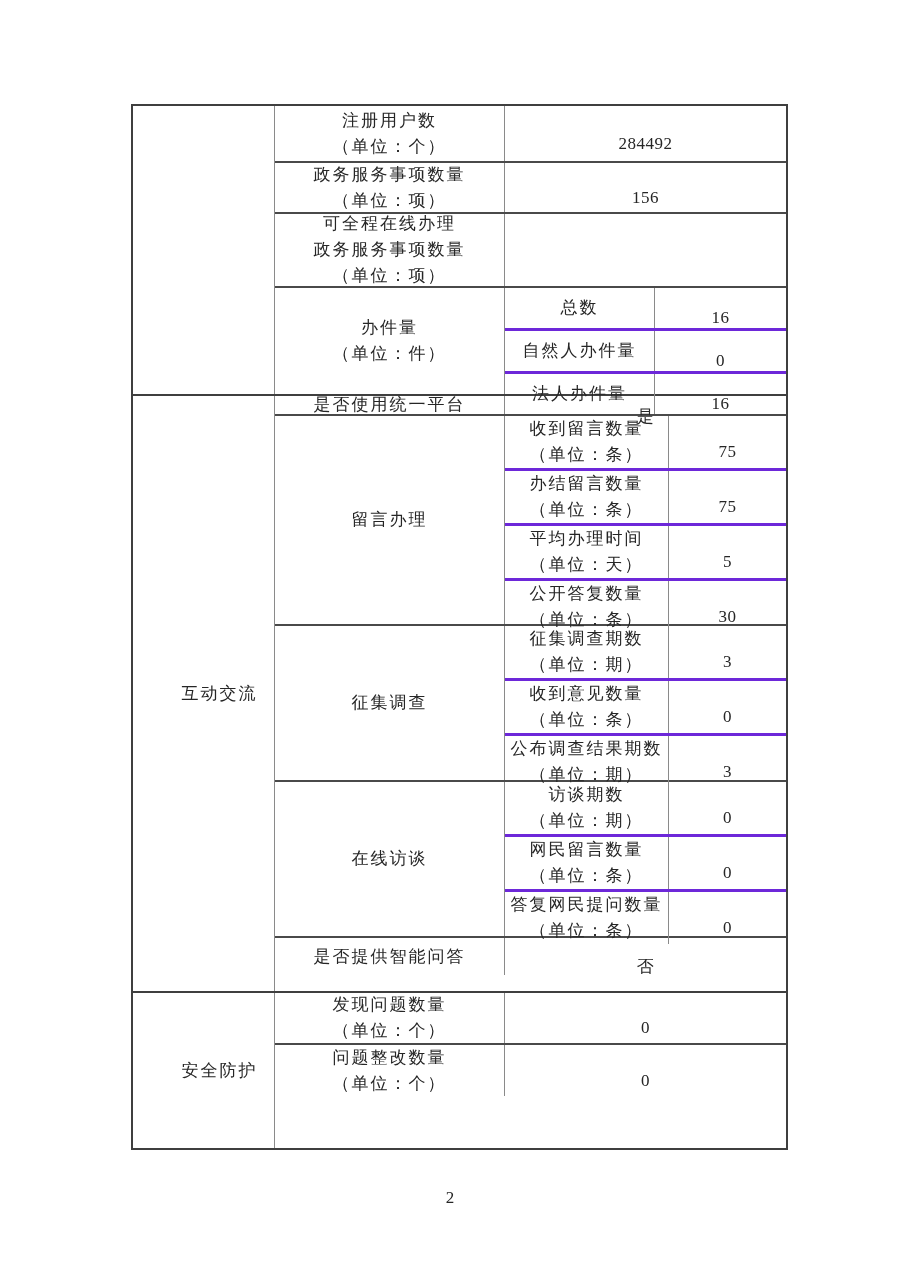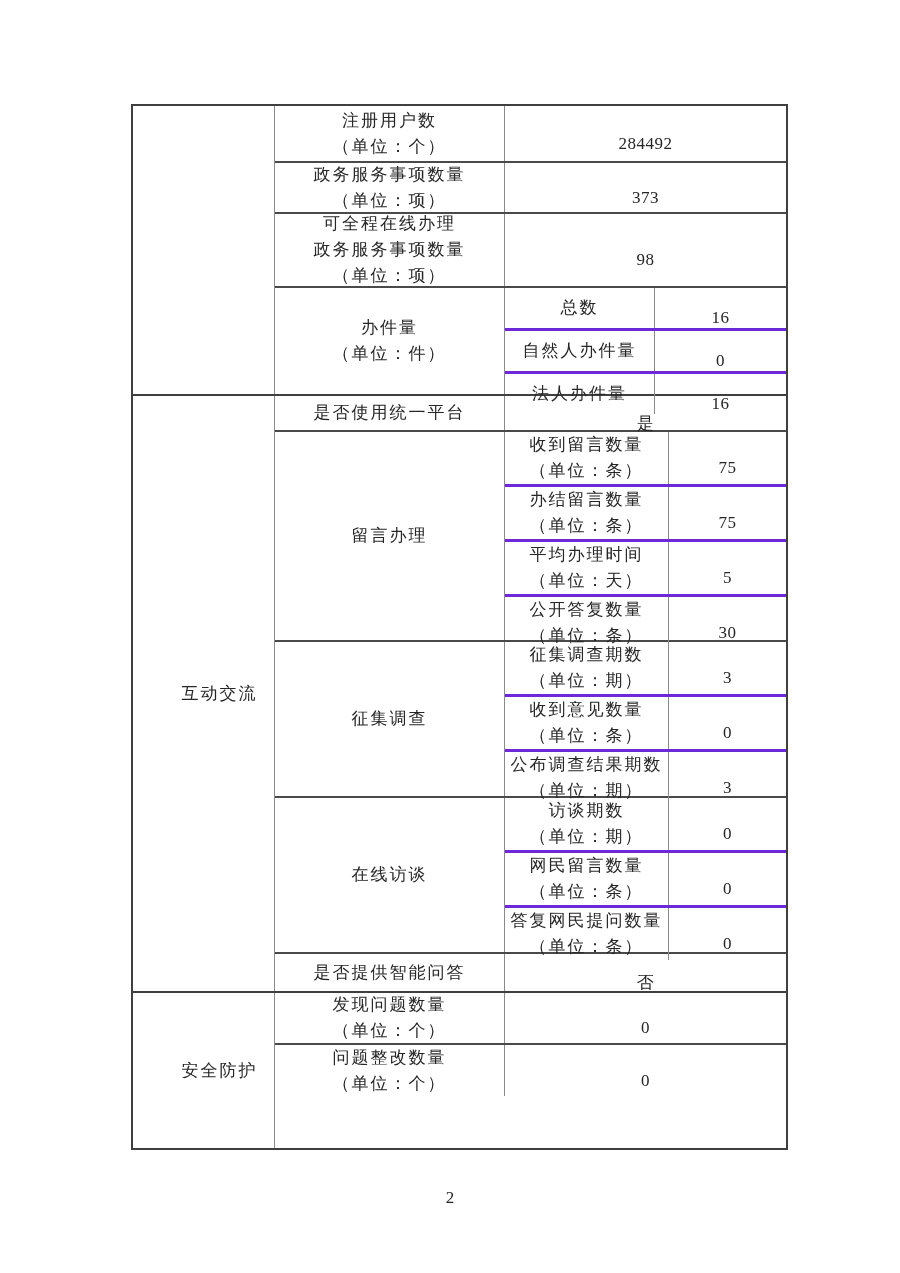--- a/index.html
+++ b/index.html
@@ -82,30 +82,29 @@
             <div>（单位：个）</div>
           </div>
           <div class="sval">284492</div>
         </div>
 
         <div class="brow" style="height:51px">
           <div class="lbl">
             <div>政务服务事项数量</div>
             <div>（单位：项）</div>
           </div>
-          <div class="sval">373</div>
+          <div class="sval">156</div>
         </div>
 
         <div class="brow" style="height:74px">
           <div class="lbl">
             <div>可全程在线办理</div>
             <div>政务服务事项数量</div>
             <div>（单位：项）</div>
           </div>
-          <div class="sval">98</div>
         </div>
 
         <div class="brow" style="height:106px">
           <div class="lbl">
             <div>办件量</div>
             <div>（单位：件）</div>
           </div>
           <div class="vals">
             <div class="srow">
               <div class="sname narrow">
@@ -128,21 +127,21 @@
           </div>
         </div>
 
       </div>
     </div>
 
     <div class="band" style="height:597px">
       <div class="cat">互动交流</div>
       <div class="band-rows">
 
-        <div class="brow" style="height:36px">
+        <div class="brow" style="height:20px">
           <div class="lbl">是否使用统一平台</div>
           <div class="sval">是</div>
         </div>
 
         <div class="brow" style="height:210px">
           <div class="lbl">留言办理</div>
           <div class="vals">
             <div class="srow">
               <div class="sname">
                 <div>收到留言数量</div>

